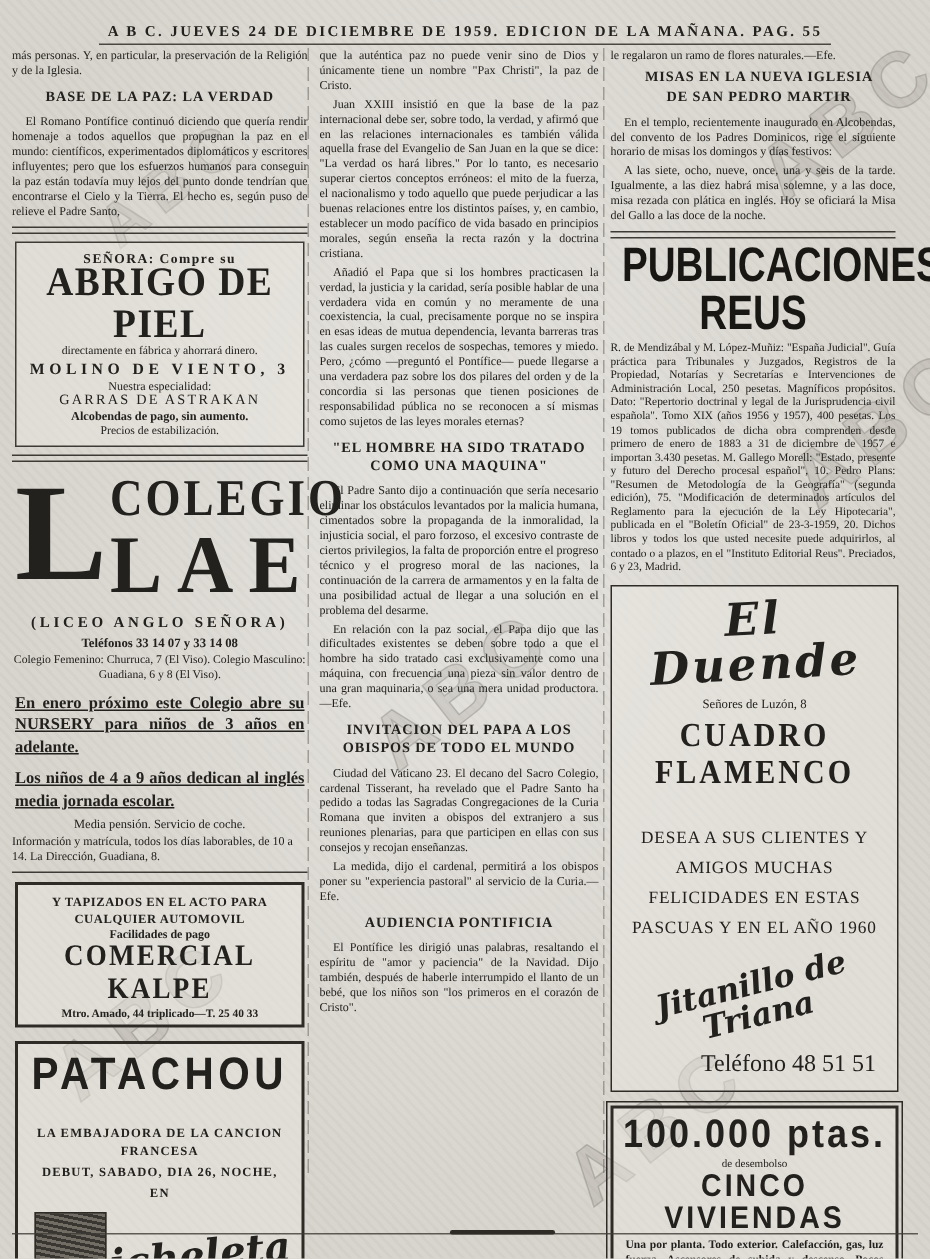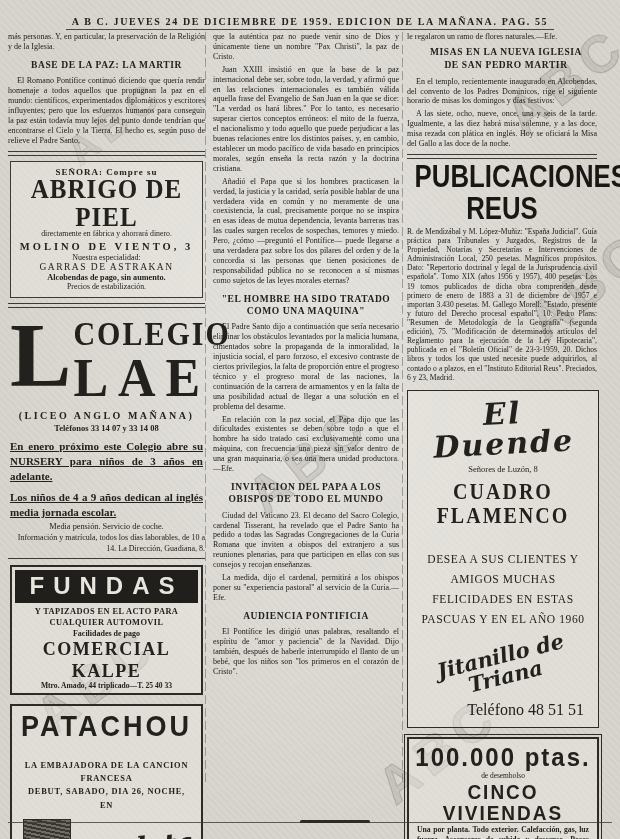--- a/index.html
+++ b/index.html
@@ -47,21 +47,21 @@
   .cl-row{display:flex;align-items:flex-start;}
   .cl-ini{font:700 92px/0.82 "Liberation Serif",serif;margin:4px 2px 0 2px;}
   .cl-right{flex:1;}
   .cl-w1{font:700 30px/1 "Liberation Serif",serif;letter-spacing:2px;transform:scaleY(1.15);margin-top:4px;}
   .cl-w2{font:700 52px/1 "Liberation Serif",serif;letter-spacing:10px;transform:scaleY(1.05);margin-top:4px;}
   .cl-liceo{font-weight:700;font-size:10px;letter-spacing:2.5px;text-align:center;margin-top:6px;}
   .cl-tel{font-weight:700;font-size:8.5px;text-align:center;margin-top:2px;}
   .cl-addr{font-size:7.8px;text-align:center;line-height:1.3;margin-top:2px;}
   .cl-b{font-weight:700;font-size:11px;line-height:1.35;text-align:justify;margin:6px 2px 0;text-decoration:underline;}
   .cl-s{font-size:8.3px;text-align:center;margin-top:3px;}
-  .cl-s2{font-size:8px;text-align:right;line-height:1.3;margin-top:2px;}
+  .cl-s2{font-size:8px;text-align:left;line-height:1.3;margin-top:2px;}
   
   .fundas{margin:6px 2px 0;border:2px solid #2e2b27;padding:3px;text-align:center;background:rgba(236,233,226,.45);}
   .fu-band{background:#211f1c;color:#e8e5de;font:700 24px/1.15 "Liberation Sans",sans-serif;
            letter-spacing:9px;padding:2px 0 3px;}
   .fu-l1{font-weight:700;font-size:8.4px;letter-spacing:.4px;margin-top:3px;line-height:1.35;}
   .fu-l2{font-weight:700;font-size:8px;}
   .fu-name{font:700 18px/1.1 "Liberation Serif",serif;letter-spacing:1.5px;margin-top:2px;transform:scaleY(1.1);}
   .fu-addr{font-weight:700;font-size:7.6px;margin-top:2px;}
   
   .pata{margin:9px 2px 0;border:2px solid #2e2b27;padding:7px 5px 6px;background:rgba(236,233,226,.45);}
@@ -108,21 +108,21 @@
 
   <div class="hdr">
     <span>A B C.  JUEVES 24 DE DICIEMBRE DE 1959.  EDICION DE LA MAÑANA.  PAG. 55</span>
   </div>
 
   <div class="vr" style="left:205px"></div>
   <div class="vr" style="left:402px"></div>
 
   <div class="col" id="c1">
     <p class="p">más personas. Y, en particular, la preservación de la Religión y de la Iglesia.</p>
-    <div class="h">BASE DE LA PAZ: LA MARTIR</div>
+    <div class="h">BASE DE LA PAZ: LA VERDAD</div>
     <p class="p ind">El Romano Pontífice continuó diciendo que quería rendir homenaje a todos aquellos que propugnan la paz en el mundo: científicos, experimentados diplomáticos y escritores influyentes; pero que los esfuerzos humanos para conseguir la paz están todavía muy lejos del punto donde tendrían que encontrarse el Cielo y la Tierra. El hecho es, según puso de relieve el Padre Santo,</p>
 
     <div class="rule2"></div>
 
     <div class="bx abrigo">
       <div class="ab-l1">SEÑORA: Compre su</div>
       <div class="ab-big">ABRIGO DE PIEL</div>
       <div class="ab-s">directamente en fábrica y ahorrará dinero.</div>
       <div class="ab-street">MOLINO DE VIENTO, 3</div>
       <div class="ab-esp">Nuestra especialidad:</div>
@@ -134,32 +134,32 @@
     <div class="rule2"></div>
 
     <div class="colegio">
       <div class="cl-row">
         <div class="cl-ini">L</div>
         <div class="cl-right">
           <div class="cl-w1">COLEGIO</div>
           <div class="cl-w2">LAE</div>
         </div>
       </div>
-      <div class="cl-liceo">(LICEO ANGLO MAÑANA)</div>
+      <div class="cl-liceo">(LICEO ANGLO SEÑORA)</div>
       <div class="cl-tel">Teléfonos 33 14 07 y 33 14 08</div>
+      <div class="cl-addr">Colegio Femenino: Churruca, 7 (El Viso). Colegio Masculino: Guadiana, 6 y 8 (El Viso).</div>
       <div class="cl-b">En enero próximo este Colegio abre su NURSERY para niños de 3 años en adelante.</div>
       <div class="cl-b">Los niños de 4 a 9 años dedican al inglés media jornada escolar.</div>
       <div class="cl-s">Media pensión. Servicio de coche.</div>
       <div class="cl-s2">Información y matrícula, todos los días laborables, de 10 a 14. La Dirección, Guadiana, 8.</div>
     </div>
 
     <div class="rule1"></div>
 
     <div class="fundas">
-      <div class="fu-band">FUNDAS</div>
       <div class="fu-l1">Y TAPIZADOS EN EL ACTO PARA CUALQUIER AUTOMOVIL</div>
       <div class="fu-l2">Facilidades de pago</div>
       <div class="fu-name">COMERCIAL KALPE</div>
       <div class="fu-addr">Mtro. Amado, 44 triplicado—T. 25 40 33</div>
     </div>
 
     <div class="pata">
       <div class="pa-t">PATACHOU</div>
       <div class="pa-l">LA EMBAJADORA DE LA CANCION FRANCESA</div>
       <div class="pa-l" style="margin-top:1px">DEBUT, SABADO, DIA 26, NOCHE,</div>

